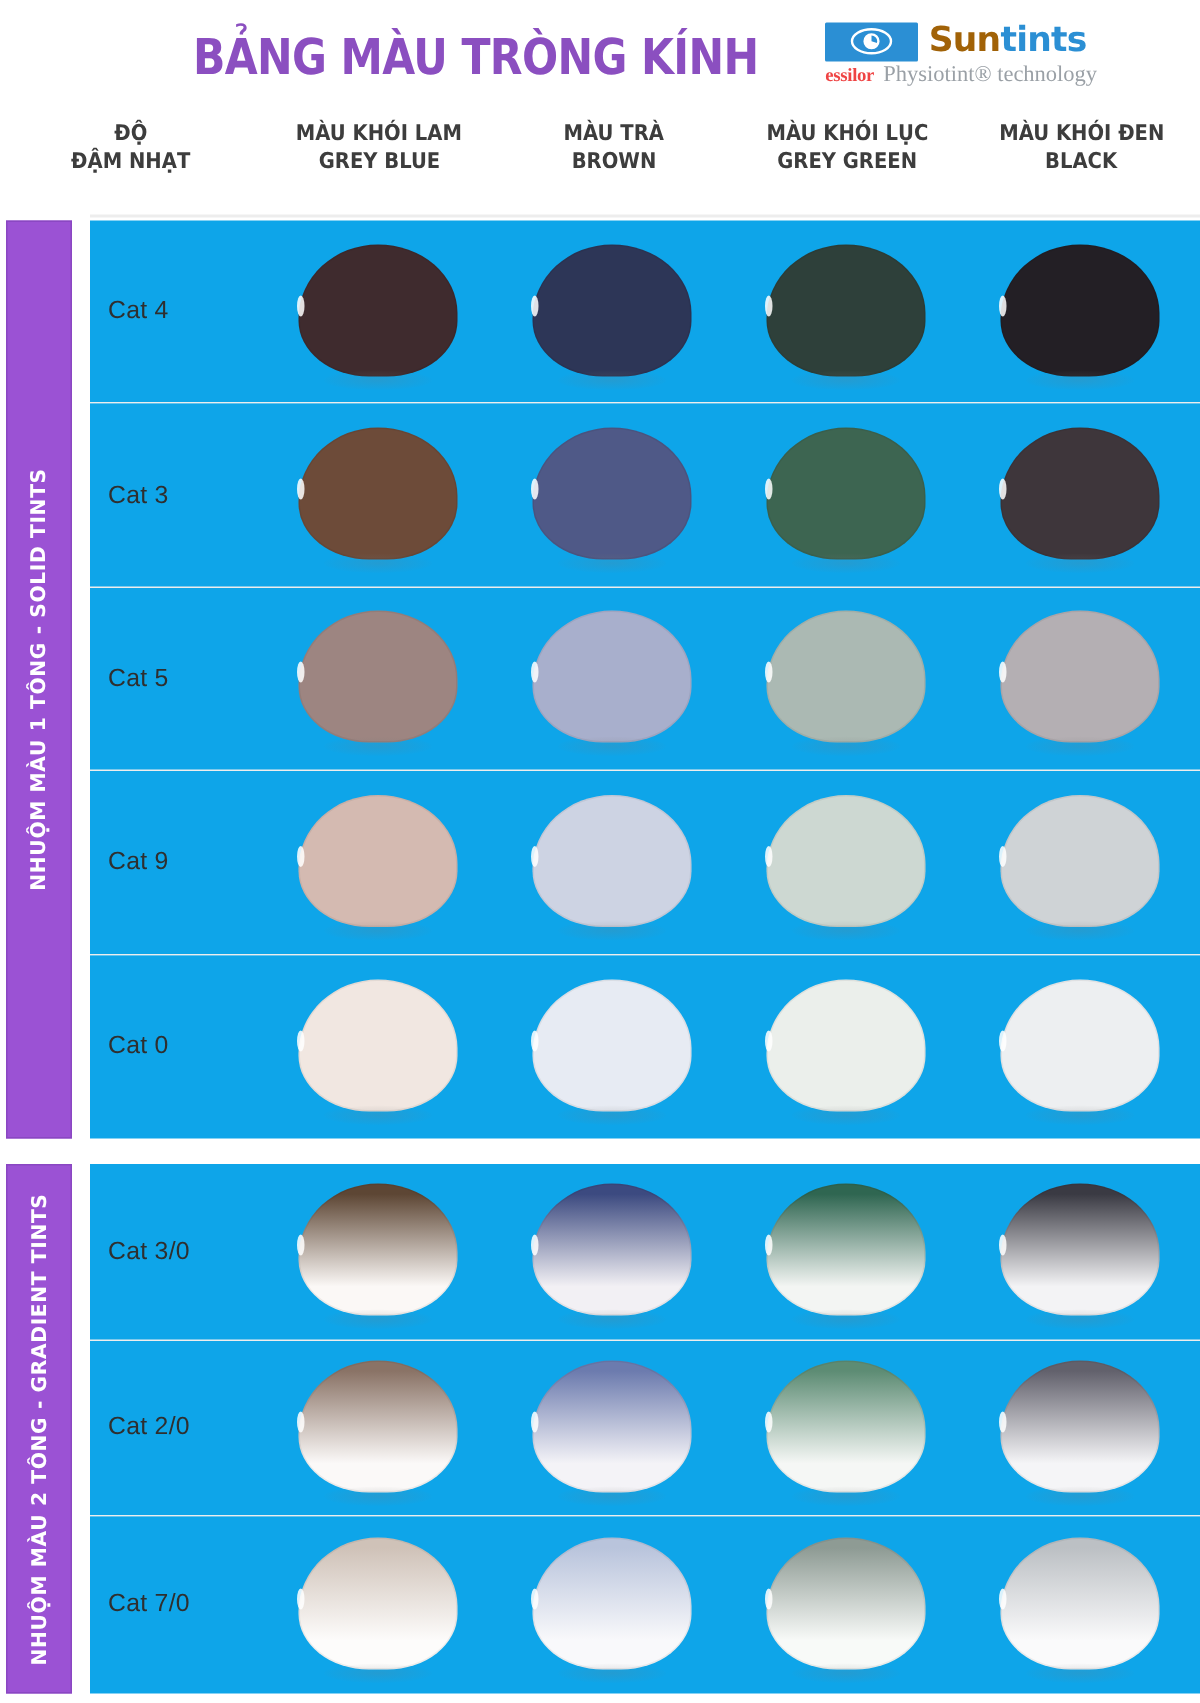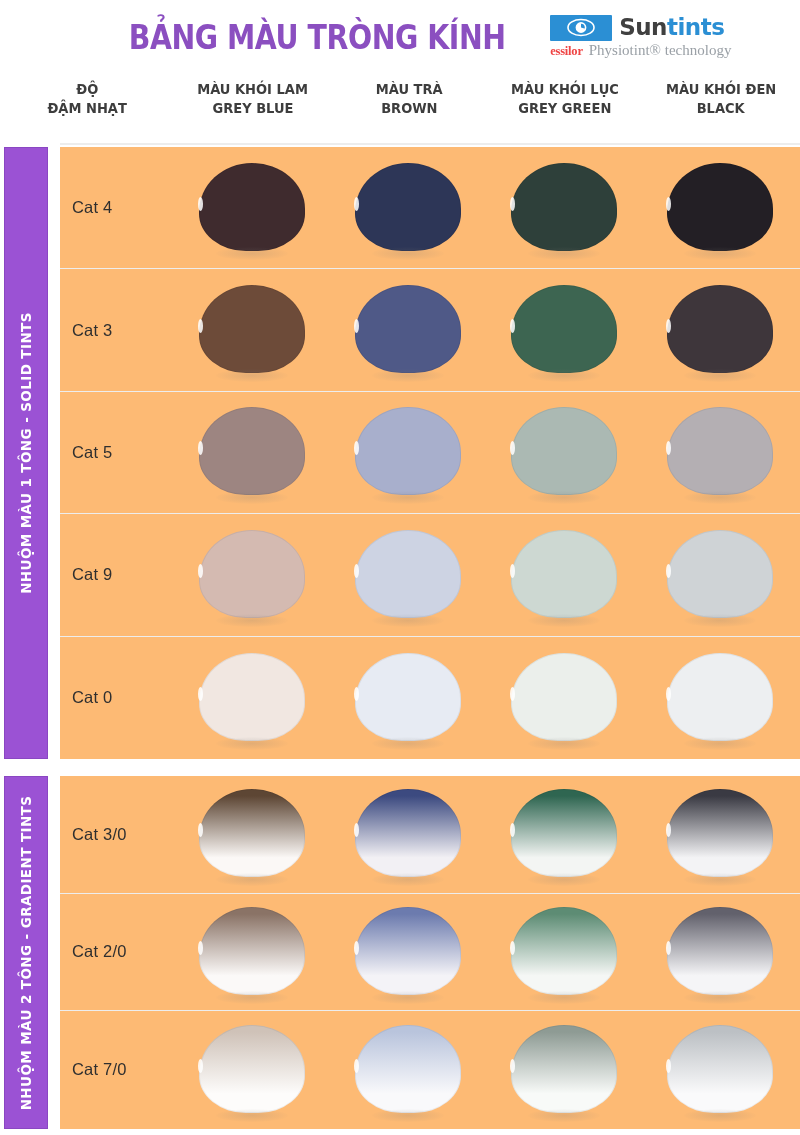--- a/index.html
+++ b/index.html
@@ -34,21 +34,21 @@
     width: 62px; height: 26px; background: #2b8fd4;
     display: flex; align-items: center; justify-content: center;
     border-radius: 1px;
   }
   .essilor-mark svg { display: block; }
   .suntints {
     font-family: "DejaVu Sans", sans-serif;
     font-size: 23px; font-weight: bold; line-height: 1;
     letter-spacing: -0.5px; white-space: nowrap;
   }
-  .suntints .sun { color: #404040; }
+  .suntints .sun { color: #a16207; }
   .suntints .tints { color: #2b8fd4; }
   .brand-row2 { display: flex; align-items: baseline; gap: 6px; }
   .essilor-word {
     font-family: Liberation Serif, serif;
     font-size: 12.5px; font-weight: bold; color: #ef4444;
     letter-spacing: -0.2px; line-height: 1;
   }
   .tagline {
     font-family: Liberation Serif, serif;
     font-size: 15px; color: #9aa0a6; white-space: nowrap; line-height: 1;
@@ -95,21 +95,21 @@
 
   
   .section { position: absolute; left: 60px; width: 740px; }
   #section-solid { top: 147px; }
   #section-gradient { top: 776px; }
 
   .row {
     position: relative; width: 740px;
     display: flex; align-items: center;
     border-bottom: 1px solid #ededed;
-    background: #fdba74;
+    background: #0ea5e9;
   }
   .row:last-child { border-bottom: none; }
   .row.h122 { height: 122.4px; }
   .row.h118 { height: 117.6px; }
 
   .cat-cell {
     width: 115px; flex: 0 0 115px;
     font-family: "Liberation Sans", sans-serif;
     font-size: 16.5px; color: #2f2f2f; letter-spacing: 0.2px;
     padding-left: 12px;

